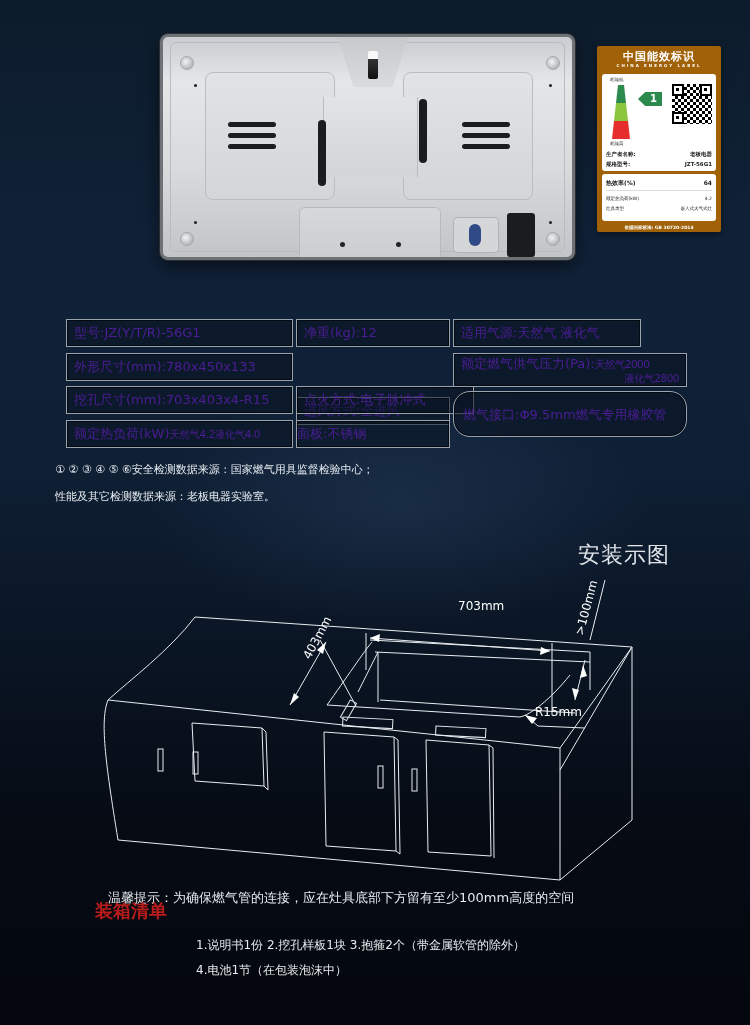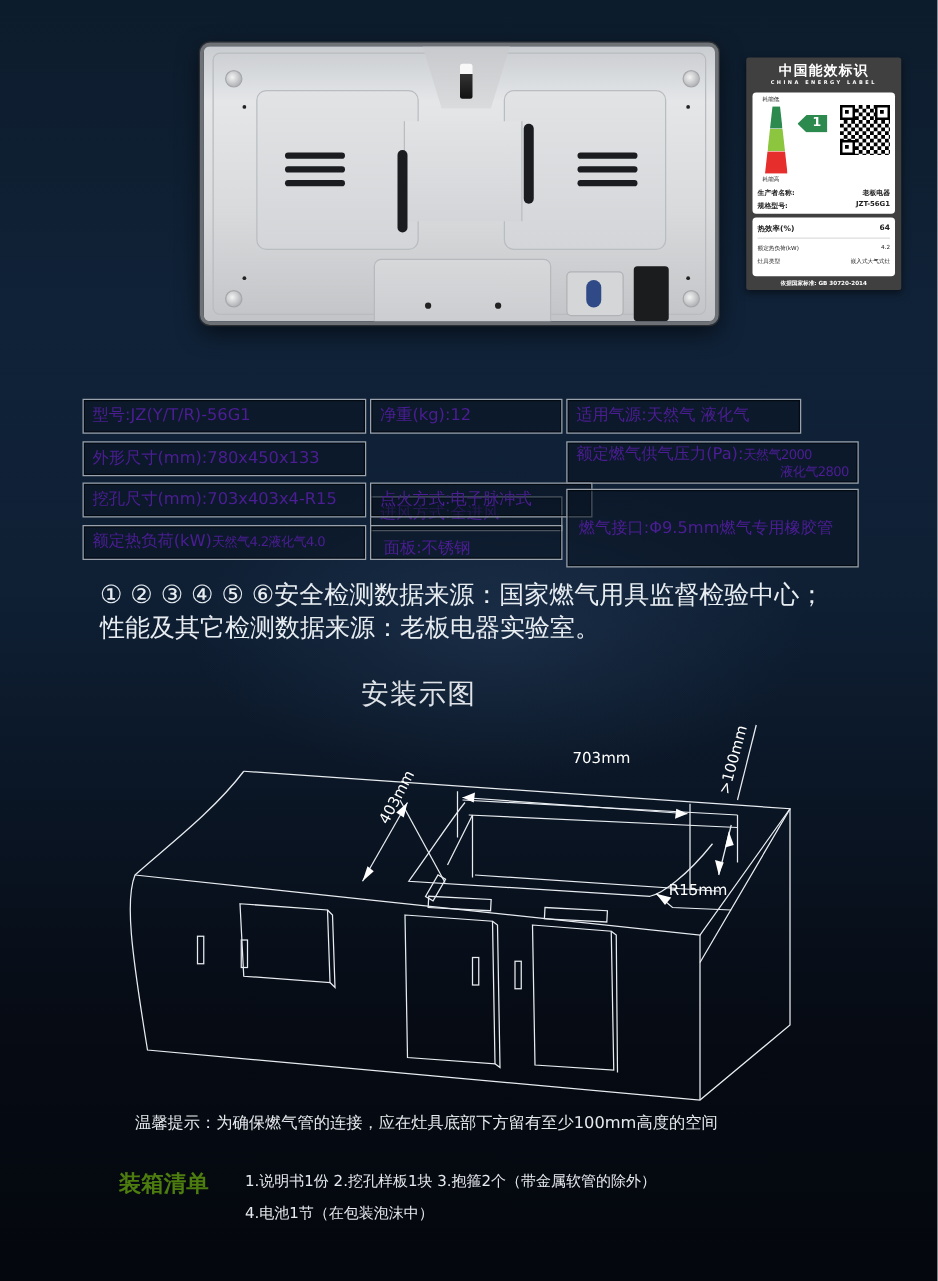--- a/index.html
+++ b/index.html
@@ -65,21 +65,21 @@
     background: #2f4a86;
   }
   .stove .battery-box {
     position: absolute; left: 344px; top: 176px; width: 28px; height: 44px;
     background: #1b1c1e; border-radius: 3px;
   }
 
   
   .energy-label {
     position: absolute; left: 597px; top: 46px; width: 124px; height: 186px;
-    background: #404040; border-radius: 2px; padding: 4px;
+    background: #a16207; border-radius: 2px; padding: 4px;
     box-shadow: 0 2px 6px rgba(0,0,0,0.5);
   }
   .energy-label .el-title { color: #fff; font-size: 11px; font-weight: bold; text-align: center; letter-spacing: 1px; line-height: 13px; }
   .energy-label .el-sub { color: #fff; font-size: 4px; text-align: center; letter-spacing: 2px; line-height: 6px; font-weight: bold; }
   .energy-label .el-box1 {
     position: absolute; left: 5px; top: 28px; width: 114px; height: 97px;
     background: #fff; border-radius: 3px;
   }
   .energy-label .el-box2 {
     position: absolute; left: 5px; top: 128px; width: 114px; height: 47px;
@@ -106,31 +106,31 @@
   .cell {
     position: absolute; border: 1px solid #9aa3ad; background: rgba(10,20,35,0.55);
     box-shadow: inset 0 0 0 1px rgba(0,0,0,0.6);
     color: #4c1d95; font-size: 13px; line-height: 16px; padding-left: 7px;
     display: flex; align-items: center; white-space: nowrap; overflow: hidden;
   }
   .cell .sm { font-size: 10.5px; letter-spacing: -0.5px; }
   .cell.two-line { flex-direction: column; align-items: flex-start; justify-content: center; }
   .cell .right { align-self: flex-end; padding-right: 4px; }
 
-  .note { position: absolute; left: 80px; font-size: 20px; color: #e8edf2; white-space: nowrap; }
+  .note { position: absolute; left: 55px; font-size: 11px; color: #e8edf2; white-space: nowrap; }
 
   .install-title {
-    position: absolute; left: 0; width: 670px; top: 540px; text-align: center;
+    position: absolute; left: 0; width: 670px; top: 540px; text-align: right;
     font-size: 22px; color: #dfe3e8; letter-spacing: 1px;
   }
   .diagram { position: absolute; left: 0; top: 560px; }
   .dim-label { font-family: "DejaVu Sans", sans-serif; fill: #ffffff; font-size: 12px; }
 
   .tip { position: absolute; left: 108px; top: 889px; font-size: 13px; color: #e6eaee; white-space: nowrap; }
-  .pack-title { position: absolute; left: 95px; top: 935px; font-size: 18px; font-weight: bold; color: #4d7c0f; }
+  .pack-title { position: absolute; left: 95px; top: 899px; font-size: 18px; font-weight: bold; color: #b91c1c; }
   .pack-line { position: absolute; left: 196px; font-size: 12px; color: #e6eaee; white-space: nowrap; }
 </style>
 </head>
 <body>
 
 <div class="glow"></div>
 
 <div class="stove">
   <div class="inner-frame"></div>
   <div class="panel" style="left:42px;top:35px;width:130px;height:128px;"></div>
@@ -222,29 +222,29 @@
     <div style="line-height:15px;"><span>额定燃气供气压力(Pa):</span><span class="sm">天然气2000</span></div>
     <div class="right sm" style="line-height:13px;">液化气2800</div>
   </div>
 
   <div class="cell" style="left:0;top:67px;width:227px;height:28px;">
     <span>挖孔尺寸(mm):703x403x4-R15</span>
   </div>
   <div class="cell" style="left:230px;top:67px;width:178px;height:28px;">
     <span>点火方式:电子脉冲式</span>
   </div>
-  <div class="cell two-line" style="left:387px;top:72px;width:234px;height:63px;padding-left:9px;">
+  <div class="cell two-line" style="left:387px;top:72px;width:234px;height:46px;padding-left:9px;border-radius:17px;">
     <div style="line-height:21px;">燃气接口:Φ9.5mm燃气专用橡胶管</div>
   </div>
 
   <div class="cell" style="left:0;top:101px;width:227px;height:28px;">
     <span>额定热负荷(kW)</span>
       <span class="sm">天然气4.2液化气4.0</span>
   </div>
-  <div class="cell" style="left:230px;top:101px;width:154px;height:28px;padding-left:10px;align-items:flex-end;">
+  <div class="cell" style="left:230px;top:101px;width:154px;height:28px;padding-left:0;">
     <span>面板:不锈钢</span>
   </div>
 </div>
 
 <div class="note" style="top:462px;">① ② ③ ④ ⑤ ⑥安全检测数据来源：国家燃气用具监督检验中心；</div>
 <div class="note" style="top:489px;">性能及其它检测数据来源：老板电器实验室。</div>
 
 <div class="install-title">安装示图</div>
 
 <svg class="diagram" width="750" height="330" viewBox="0 560 750 330">

